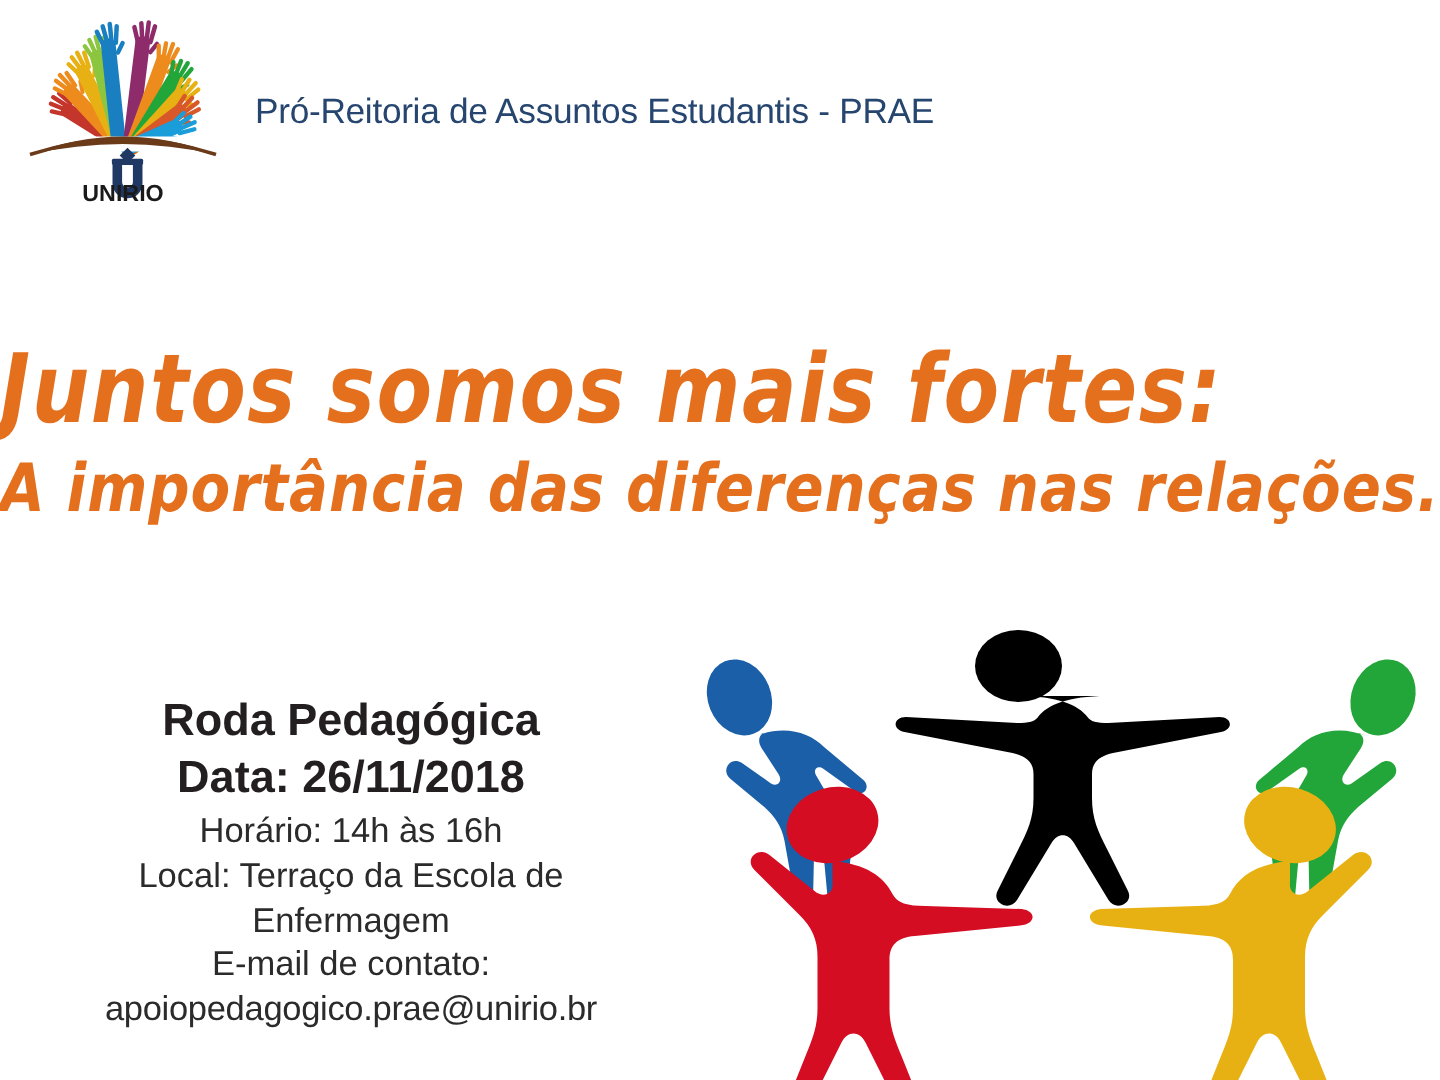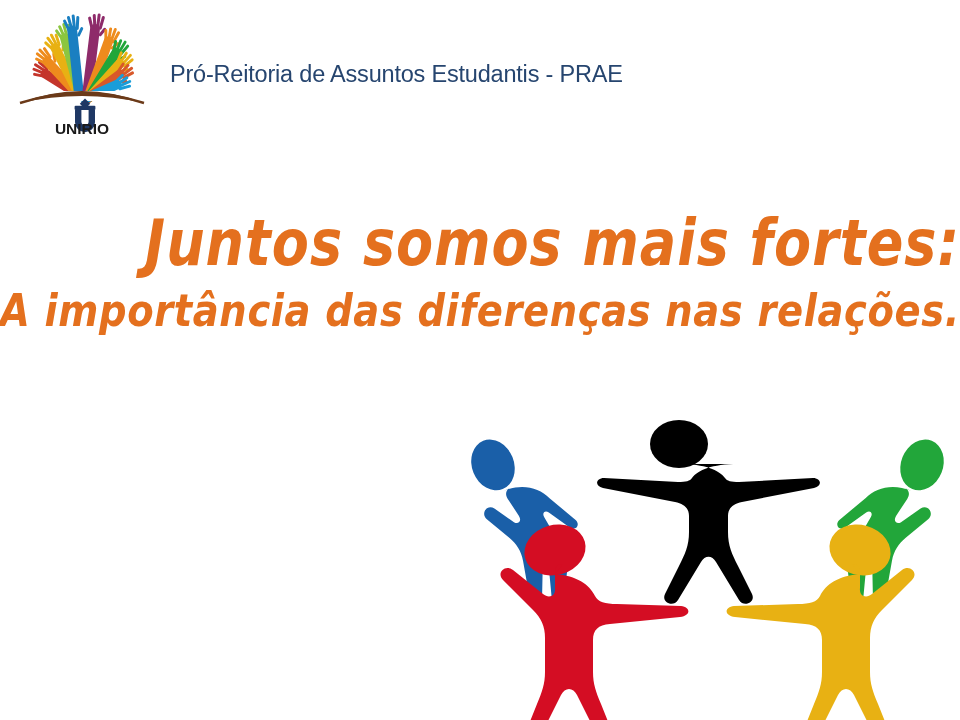--- a/index.html
+++ b/index.html
@@ -40,23 +40,23 @@
     color:#26456f;
     white-space:nowrap;
     font-weight:400;
     position:relative;
     top:4px;
   }
 
   
   #title-block {
     position:absolute;
-    left:0; top:212px;
+    left:0; top:228px;
     width:960px;
-    text-align:right;
+    text-align:left;
   }
   .brush {
     font-family:"DejaVu Sans", sans-serif;
     color:#e4701e;
     font-weight:bold;
     font-style:italic;
     white-space:nowrap;
     line-height:1;
   }
   #title-line1 {
@@ -232,20 +232,29 @@
     </div>
 
     <div id="header-title">Pró-Reitoria de Assuntos Estudantis - PRAE</div>
   </div>
 
   <div id="title-block">
     <div id="title-line1" class="brush">Juntos somos mais fortes:</div>
     <div id="title-line2" class="brush">A importância das diferenças nas relações.</div>
   </div>
 
+  <div id="details">
+    <div class="big">Roda Pedagógica</div>
+    <div class="big">Data: 26/11/2018</div>
+    <div class="small">Horário:  14h às 16h</div>
+    <div class="small">Local: Terraço da Escola de</div>
+    <div class="small">Enfermagem</div>
+    <div class="small">E-mail de contato:</div>
+    <div class="small tight">apoiopedagogico.prae@unirio.br</div>
+  </div>
 
   <div id="figures">
     <svg viewBox="0 0 505 322" xmlns="http://www.w3.org/2000/svg">
 
       <g fill="#1a5fa8">
         <g transform="rotate(-22 78 150)">
           <ellipse cx="72" cy="58" rx="21" ry="26"></ellipse>
           <path d="M72 86
                    c 20 0 34 10 40 24
                    l 16 30

